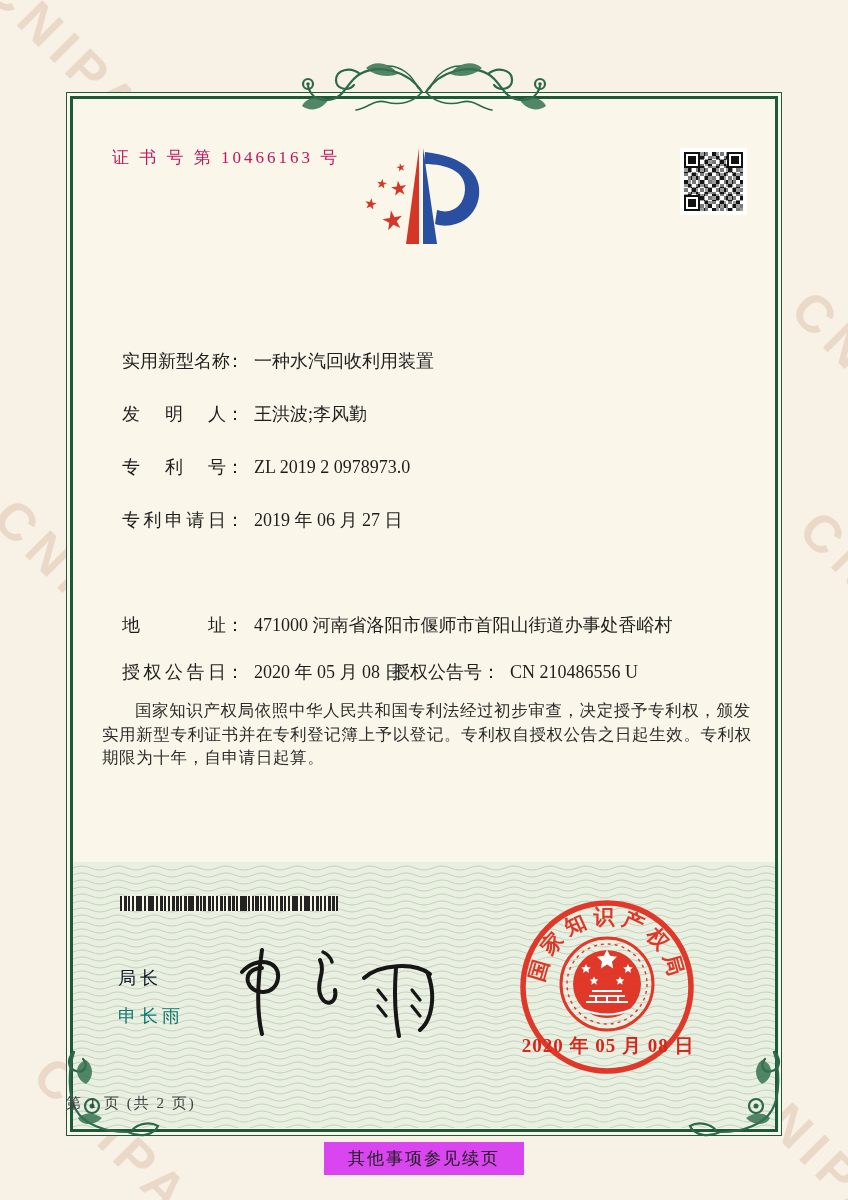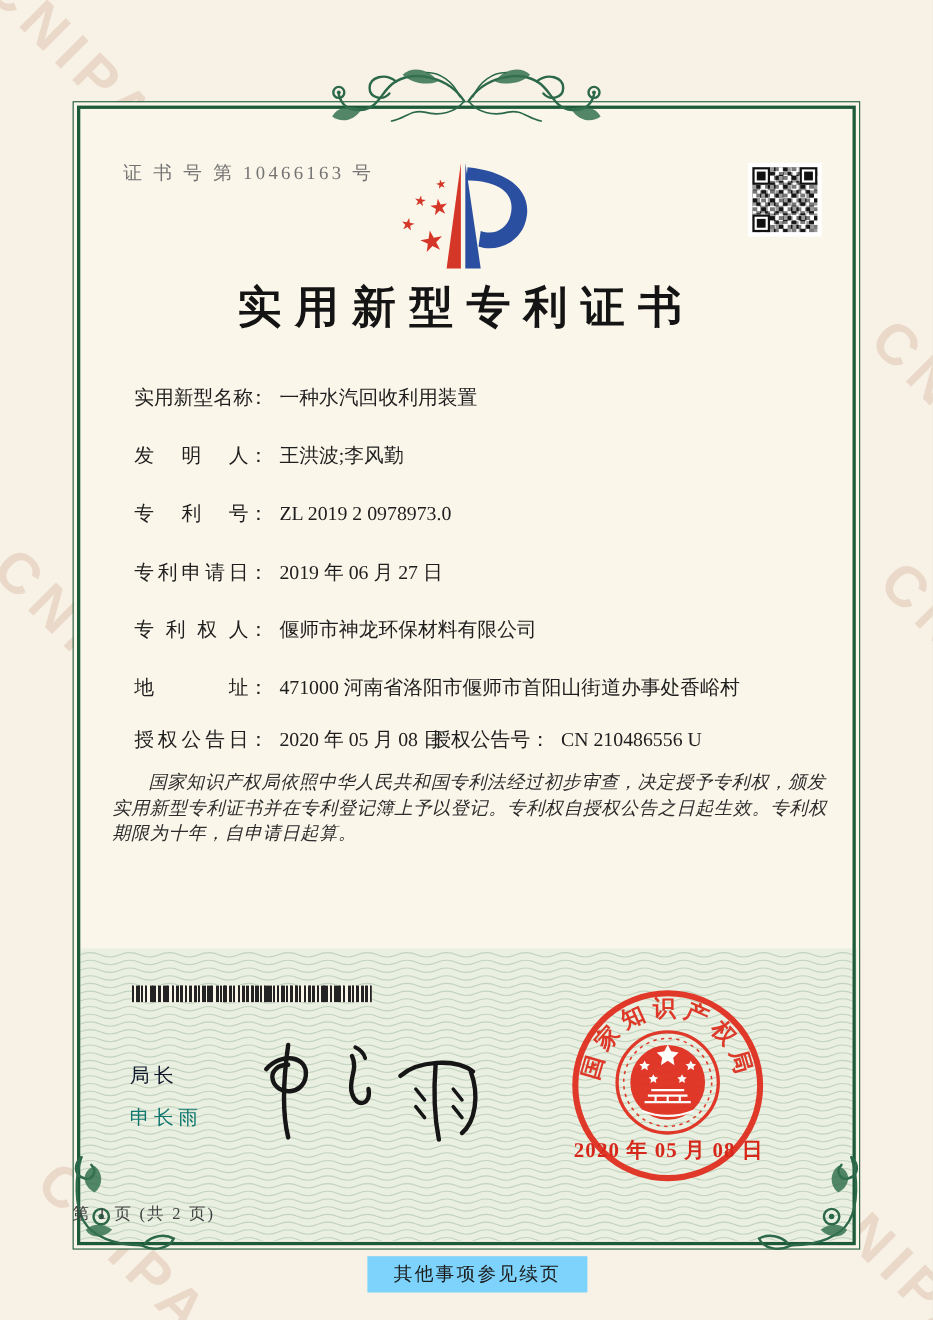--- a/index.html
+++ b/index.html
@@ -13,21 +13,21 @@
       font-weight:bold;letter-spacing:8px;transform:rotate(45deg);
       color:rgba(201,156,132,0.30);user-select:none;white-space:nowrap;}
   .wm.inner{color:rgba(208,170,150,0.14);}
   
   .frame-bg{position:absolute;left:67px;top:93px;width:714px;height:1042px;background:#fbf6ea;}
   .frame-outer{position:absolute;left:66px;top:92px;width:716px;height:1044px;
       border:1px solid #1d5a39;box-sizing:border-box;}
   .frame-inner{position:absolute;left:70px;top:96px;width:708px;height:1036px;
       border:3px solid #1d5a39;box-sizing:border-box;}
   
-  .cert-no{position:absolute;left:112px;top:146px;font-size:17px;letter-spacing:3px;color:#737373;}
+  .cert-no{position:absolute;left:112px;top:146px;font-size:17px;letter-spacing:3px;color:#be185d;}
   .logo{position:absolute;left:336px;top:122px;width:168px;height:138px;}
   .logo .star{position:absolute;color:#d43727;line-height:1;font-family:"DejaVu Sans",sans-serif;}
   .qr{position:absolute;left:680px;top:148px;width:67px;height:67px;background:#fff;padding:0;}
   .qr-pattern{position:absolute;left:4px;top:4px;width:59px;height:59px;
       background:
         repeating-conic-gradient(#151515 0% 25%, #ffffff 0% 50%);
       background-size:8px 8px;}
   .qr-pattern::before{content:"";position:absolute;inset:0;
       background:repeating-conic-gradient(rgba(255,255,255,.85) 0% 25%, rgba(21,21,21,.85) 0% 50%);
       background-size:14px 14px;mix-blend-mode:normal;opacity:.5;}
@@ -37,42 +37,42 @@
   .doc-title{position:absolute;left:66px;top:252px;width:716px;text-align:center;
       font-size:40px;font-weight:bold;letter-spacing:12px;color:#141414;}
   
   .row{position:absolute;left:122px;font-size:18px;color:#1e1e1e;white-space:nowrap;}
   .flabel{display:inline-block;width:104px;text-align:justify;text-align-last:justify;vertical-align:bottom;}
   .fcolon{margin-right:10px;}
   .pair2{position:absolute;left:270px;top:0;text-align:right;}
   
   .body-text{position:absolute;left:102px;top:699px;width:652px;font-size:16.5px;
       line-height:23.5px;color:#2c2c2c;letter-spacing:0.6px;}
-  .body-text p{margin:0;text-indent:2em;font-style:italic;}
+  .body-text p{margin:0;text-indent:2em;}
   
   .waves{position:absolute;left:73px;top:862px;}
   
   .barcode{position:absolute;left:120px;top:896px;width:218px;height:15px;background:#fbf6ea;
       background-image:
         repeating-linear-gradient(90deg,#232323 0 2px,rgba(0,0,0,0) 2px 4px),
         repeating-linear-gradient(90deg,#232323 0 1px,rgba(0,0,0,0) 1px 6px),
         repeating-linear-gradient(90deg,rgba(0,0,0,0) 0 5px,#232323 5px 7px,rgba(0,0,0,0) 7px 13px);}
   
   .signer-title{position:absolute;left:118px;top:966px;font-size:18px;letter-spacing:4px;color:#0f172a;}
   .signer-name{position:absolute;left:118px;top:1004px;font-size:18px;letter-spacing:4px;color:#0f766e;}
   .sig-svg{position:absolute;left:228px;top:938px;}
   
   .seal-svg{position:absolute;left:504px;top:892px;z-index:5;}
   .seal-date{position:absolute;left:512px;top:1033px;width:192px;text-align:center;z-index:6;
       font-size:19px;font-weight:bold;color:#d6281a;letter-spacing:1px;white-space:nowrap;}
   
   .page-info{position:absolute;left:66px;top:1094px;width:716px;text-align:left;
       font-size:15px;letter-spacing:2px;color:#404040;z-index:4;}
   .cont-note{position:absolute;left:424px;top:1142px;transform:translateX(-50%);
-      background:#7dd3fc;padding:5px 24px;font-size:17px;letter-spacing:2px;color:#1b1b1b;z-index:4;margin-left:10px;}
+      background:#d946ef;padding:5px 24px;font-size:17px;letter-spacing:2px;color:#1b1b1b;z-index:4;}
   .orn{position:absolute;z-index:4;}
 </style>
 </head>
 <body>
 
 <div class="page">
 
   <span class="wm" style="left:-34px;top:18px;font-size:52px;">CNIPA</span>
   <span class="wm" style="left:-26px;top:548px;font-size:52px;">CNIPA</span>
   <span class="wm" style="left:772px;top:340px;font-size:52px;">CNIPA</span>
@@ -145,36 +145,32 @@
   </div>
 
   <div class="qr">
     <div class="qr-pattern">
       <div class="finder f-tl"></div>
       <div class="finder f-tr"></div>
       <div class="finder f-bl"></div>
     </div>
   </div>
 
-  <div class="doc-title">实用新型专利证书</div>
 
   <div class="row" style="top:349px">
     <span class="flabel">实用新型名称</span><span class="fcolon">：</span><span class="fvalue">一种水汽回收利用装置</span>
   </div>
   <div class="row" style="top:402px">
     <span class="flabel">发明人</span><span class="fcolon">：</span><span class="fvalue">王洪波;李风勤</span>
   </div>
   <div class="row" style="top:455px">
     <span class="flabel">专利号</span><span class="fcolon">：</span><span class="fvalue">ZL 2019 2 0978973.0</span>
   </div>
   <div class="row" style="top:508px">
     <span class="flabel">专利申请日</span><span class="fcolon">：</span><span class="fvalue">2019 年 06 月 27 日</span>
-  </div>
-  <div class="row" style="top:560px">
-    <span class="flabel">专利权人</span><span class="fcolon">：</span><span class="fvalue">偃师市神龙环保材料有限公司</span>
   </div>
   <div class="row" style="top:613px">
     <span class="flabel">地址</span><span class="fcolon">：</span><span class="fvalue">471000 河南省洛阳市偃师市首阳山街道办事处香峪村</span>
   </div>
   <div class="row" style="top:660px">
     <span class="flabel">授权公告日</span><span class="fcolon">：</span><span class="fvalue">2020 年 05 月 08 日</span>
     <span class="pair2">
       <span>授权公告号</span><span class="fcolon">：</span><span class="fvalue">CN 210486556 U</span>
     </span>
   </div>

